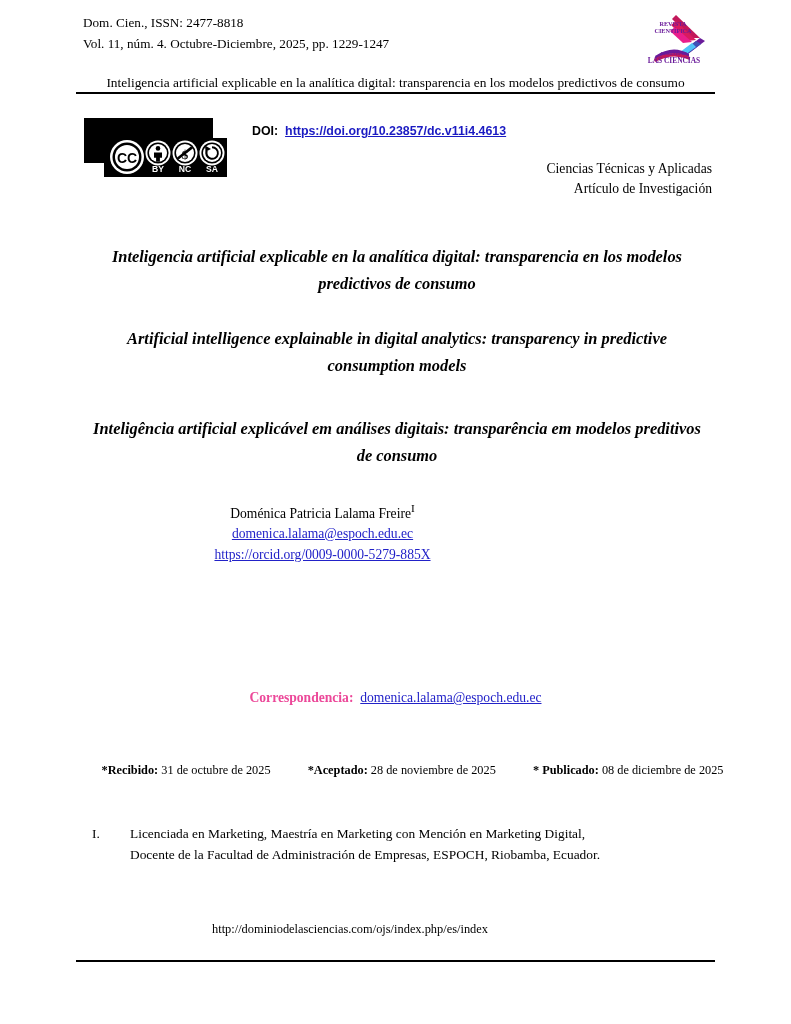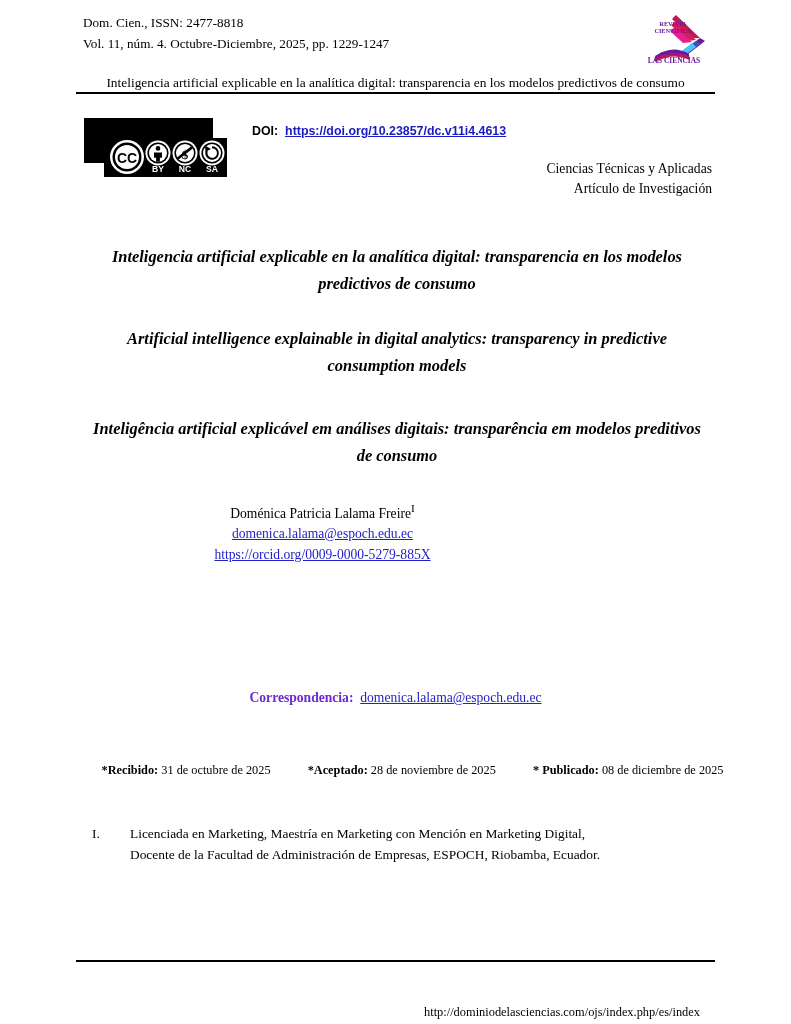--- a/index.html
+++ b/index.html
@@ -152,21 +152,21 @@
   .correspondence {
     position: absolute;
     left: 0;
     top: 690px;
     width: 791px;
     text-align: center;
     font-size: 13.6px;
   }
   .correspondence .corr-label {
     font-weight: bold;
-    color: #6d28d9;
+    color: #ec4899;
   }
   .correspondence .corr-email {
     color: #2222c8;
   }
 
   
   .dates {
     position: absolute;
     left: 0;
     top: 763px;
@@ -199,23 +199,23 @@
     position: absolute;
     left: 76px;
     top: 960px;
     width: 639px;
     height: 0;
     border-top: 2.4px solid #000;
   }
   .footer-url {
     position: absolute;
     left: 0;
-    top: 1005px;
+    top: 922px;
     width: 700px;
-    text-align: right;
+    text-align: center;
     font-size: 12.4px;
     color: #000;
   }
 </style>
 </head>
 <body>
 
 <div class="page">
 
   <div class="masthead">

